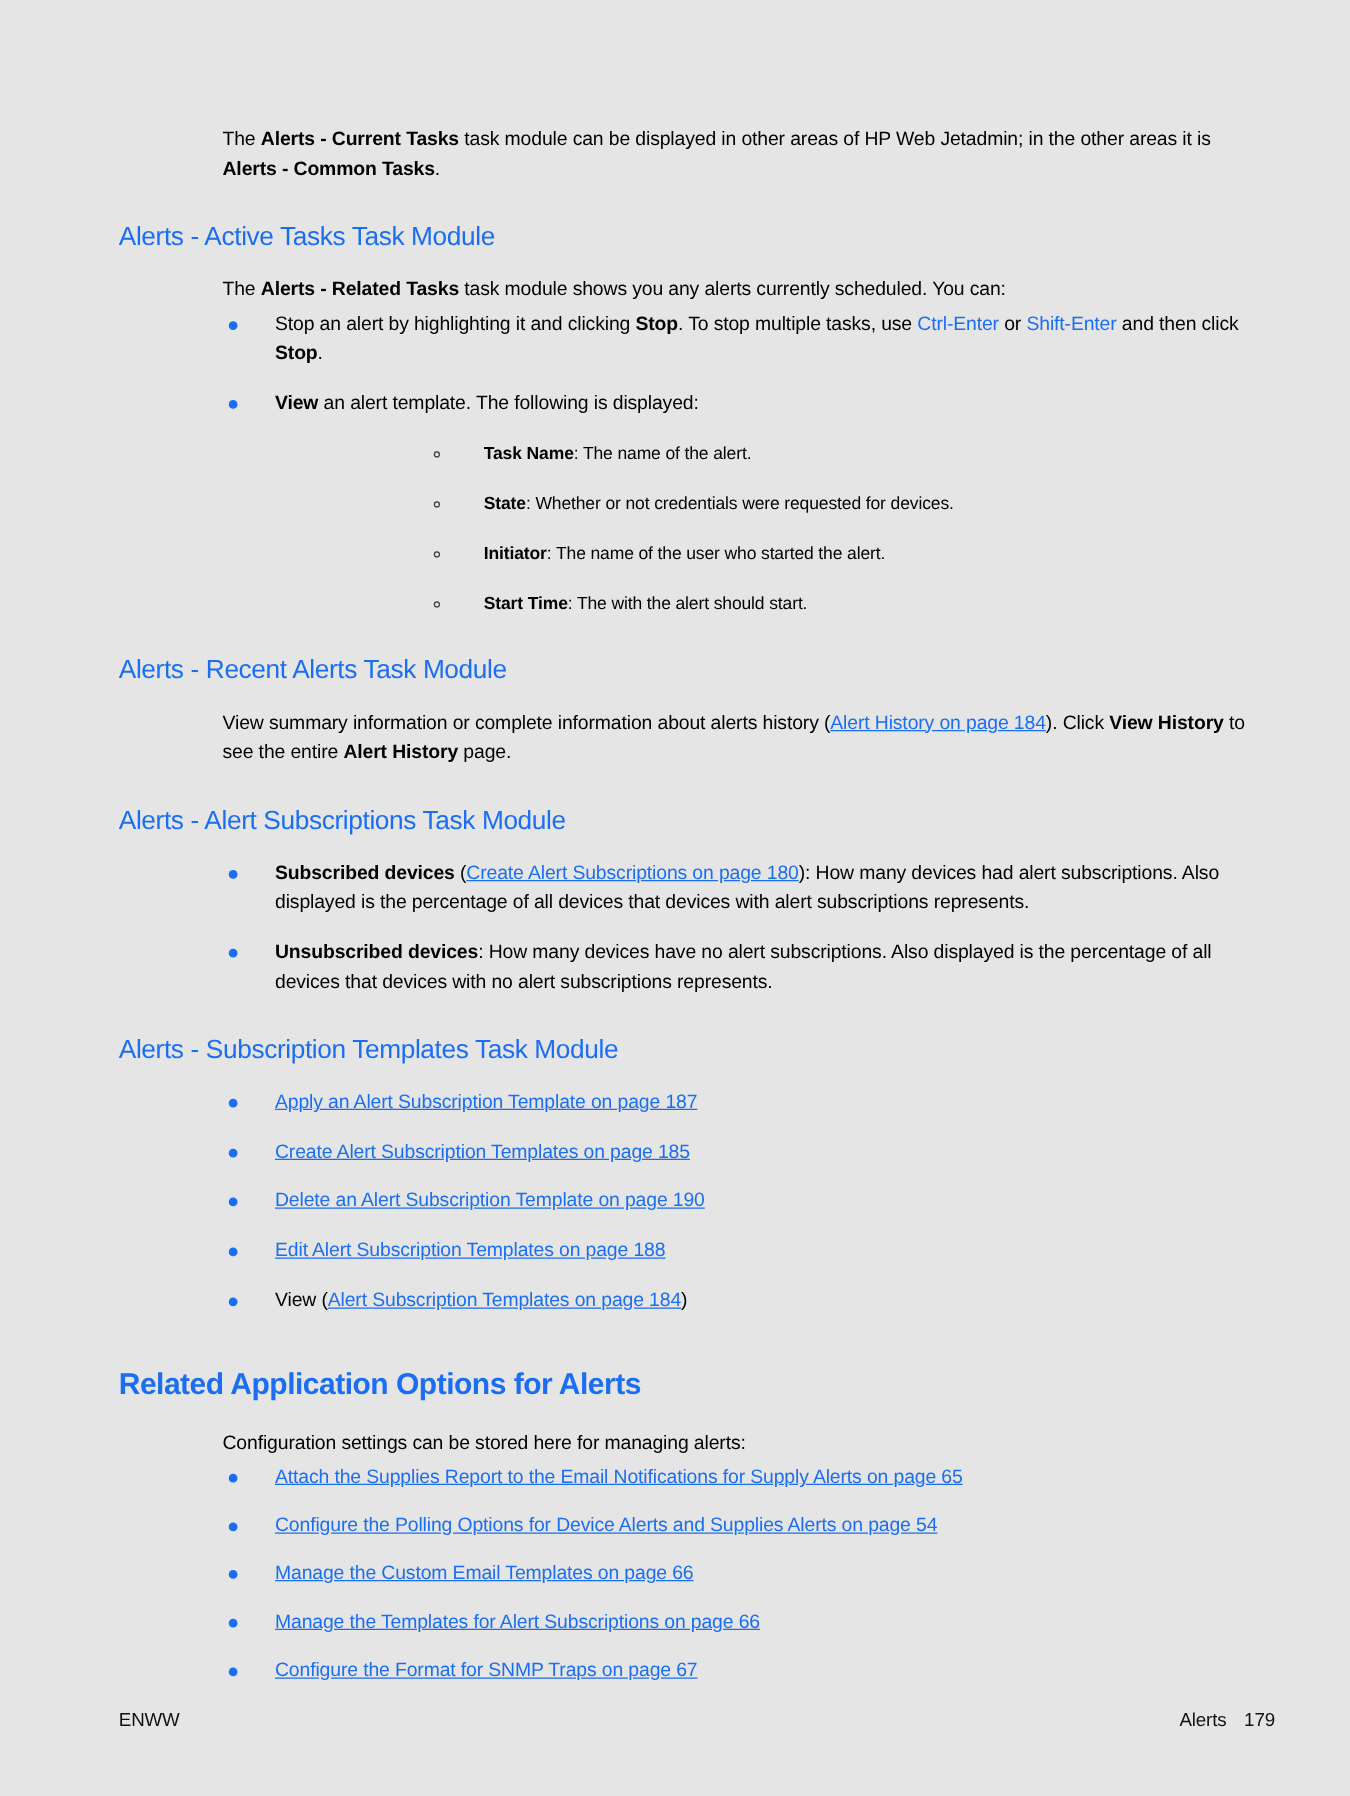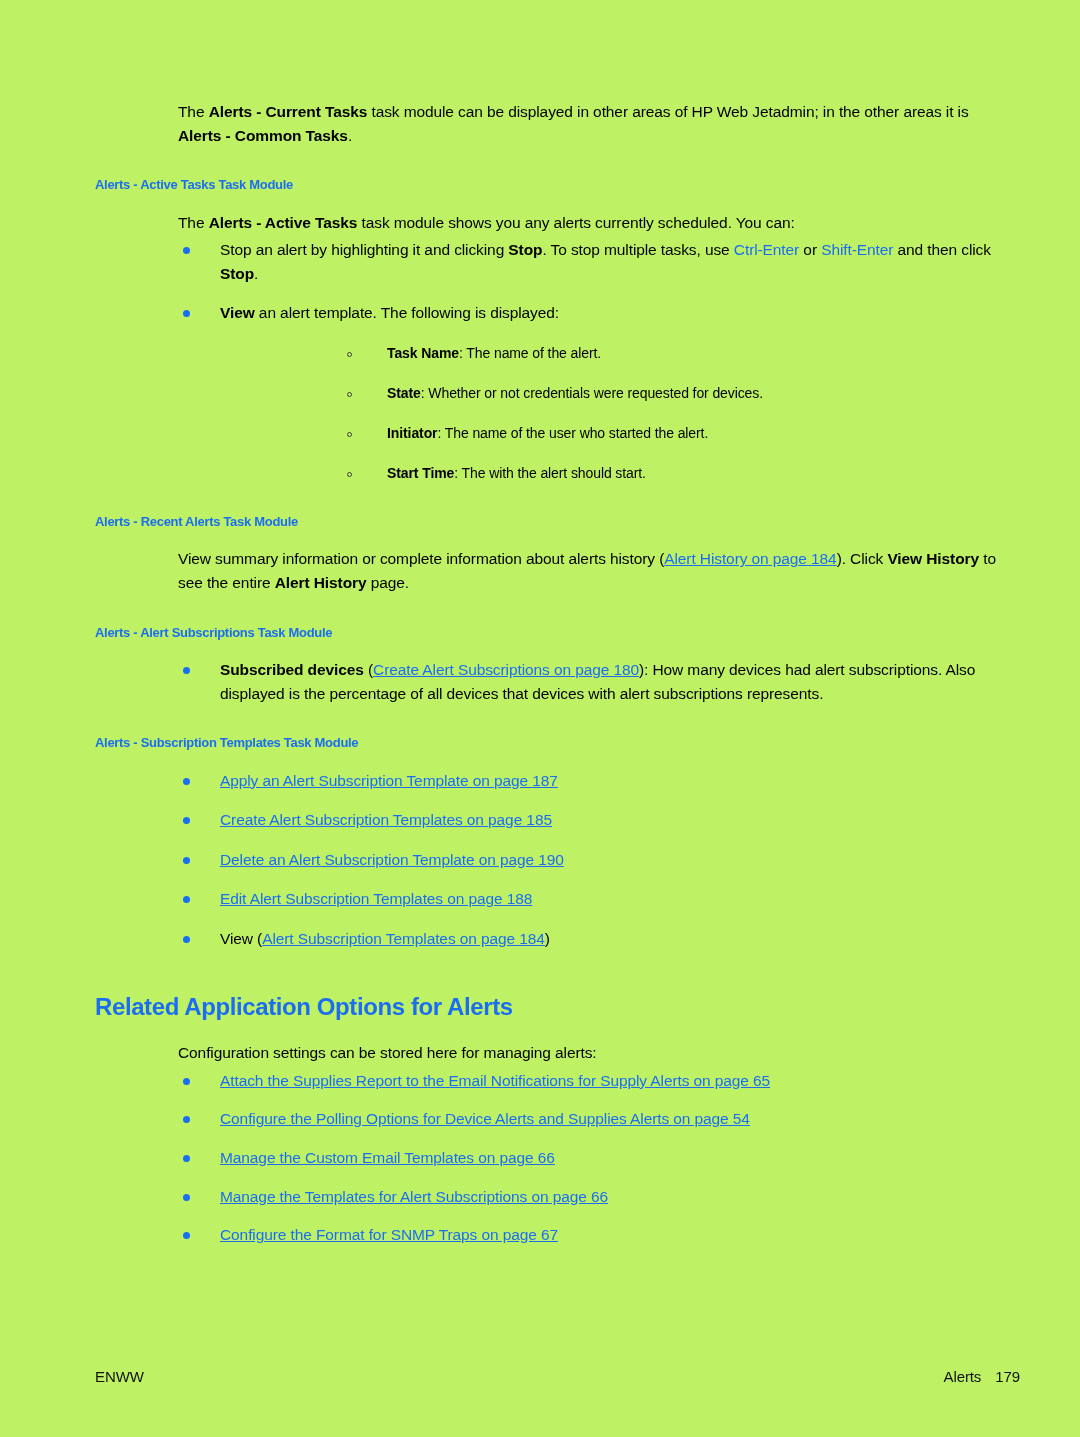--- a/index.html
+++ b/index.html
@@ -9,21 +9,21 @@
     background: #ffffff;
   }
   body {
     font-family: "Liberation Sans", sans-serif;
     color: #000000;
   }
   .page {
     position: relative;
     width: 1080px;
     height: 1437px;
-    background: #bef264;
+    background: #e5e5e5;
     overflow: hidden;
     box-sizing: border-box;
   }
   .content {
     position: absolute;
     left: 0;
     top: 0;
     width: 1080px;
     padding: 100px 72px 0 95px;
     box-sizing: border-box;
@@ -35,22 +35,22 @@
     padding-left: 83px;   
     font-size: 15.5px;
     line-height: 1.52;
     color: #000000;
     letter-spacing: -0.1px;
   }
 
   h2.section-heading {
     margin: 30px 0 18px 0;
     padding: 0;
-    font-size: 13px;
-    font-weight: bold;
+    font-size: 21px;
+    font-weight: normal;
     line-height: 1.2;
     color: #1b6ef2;
     letter-spacing: -0.3px;
   }
   h1.major-heading {
     margin: 42px 0 20px 0;
     padding: 0;
     font-size: 24px;
     font-weight: bold;
     line-height: 1.2;
@@ -144,21 +144,21 @@
 <div class="page">
   <div class="content">
 
     <p class="body-text">
       <span>The </span><b>Alerts - Current Tasks</b><span> task module can be displayed in other areas of HP Web Jetadmin; in the other areas it is </span><b>Alerts - Common Tasks</b><span>.</span>
     </p>
 
     <h2 class="section-heading">Alerts - Active Tasks Task Module</h2>
 
     <p class="body-text">
-      <span>The </span><b>Alerts - Active Tasks</b><span> task module shows you any alerts currently scheduled. You can:</span>
+      <span>The </span><b>Alerts - Related Tasks</b><span> task module shows you any alerts currently scheduled. You can:</span>
     </p>
 
     <ul class="bullets">
       <li>
         <span>Stop an alert by highlighting it and clicking </span><b>Stop</b><span>. To stop multiple tasks, use </span><a class="kbd-link" href="#">Ctrl-Enter</a><span> or </span><a class="kbd-link" href="#">Shift-Enter</a><span> and then click </span><b>Stop</b><span>.</span>
       </li>
       <li>
         <b>View</b><span> an alert template. The following is displayed:</span>
 
         <ul class="subbullets">
@@ -182,20 +182,23 @@
 
     <p class="body-text">
       <span>View summary information or complete information about alerts history (</span><a class="link" href="#">Alert History on page 184</a><span>). Click </span><b>View History</b><span> to see the entire </span><b>Alert History</b><span> page.</span>
     </p>
 
     <h2 class="section-heading">Alerts - Alert Subscriptions Task Module</h2>
 
     <ul class="bullets">
       <li>
         <b>Subscribed devices</b><span> (</span><a class="link" href="#">Create Alert Subscriptions on page 180</a><span>): How many devices had alert subscriptions. Also displayed is the percentage of all devices that devices with alert subscriptions represents.</span>
+      </li>
+      <li>
+        <b>Unsubscribed devices</b><span>: How many devices have no alert subscriptions. Also displayed is the percentage of all devices that devices with no alert subscriptions represents.</span>
       </li>
     </ul>
 
     <h2 class="section-heading">Alerts - Subscription Templates Task Module</h2>
 
     <ul class="bullets links-list">
       <li>
         <span></span><a class="link" href="#">Apply an Alert Subscription Template on page 187</a><span></span>
       </li>
       <li>

